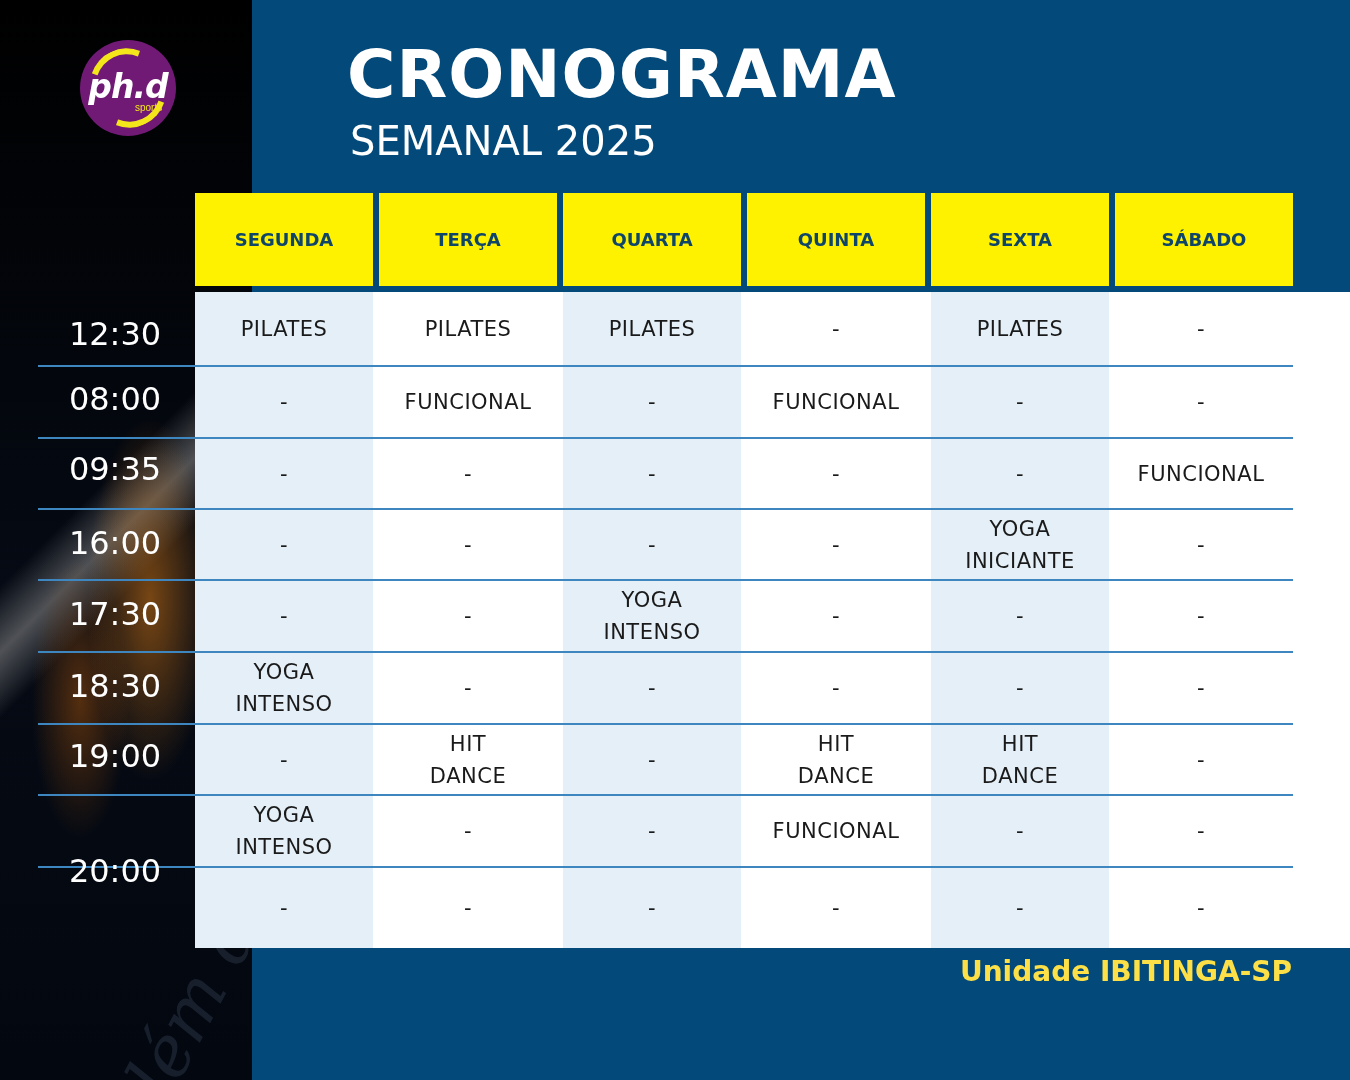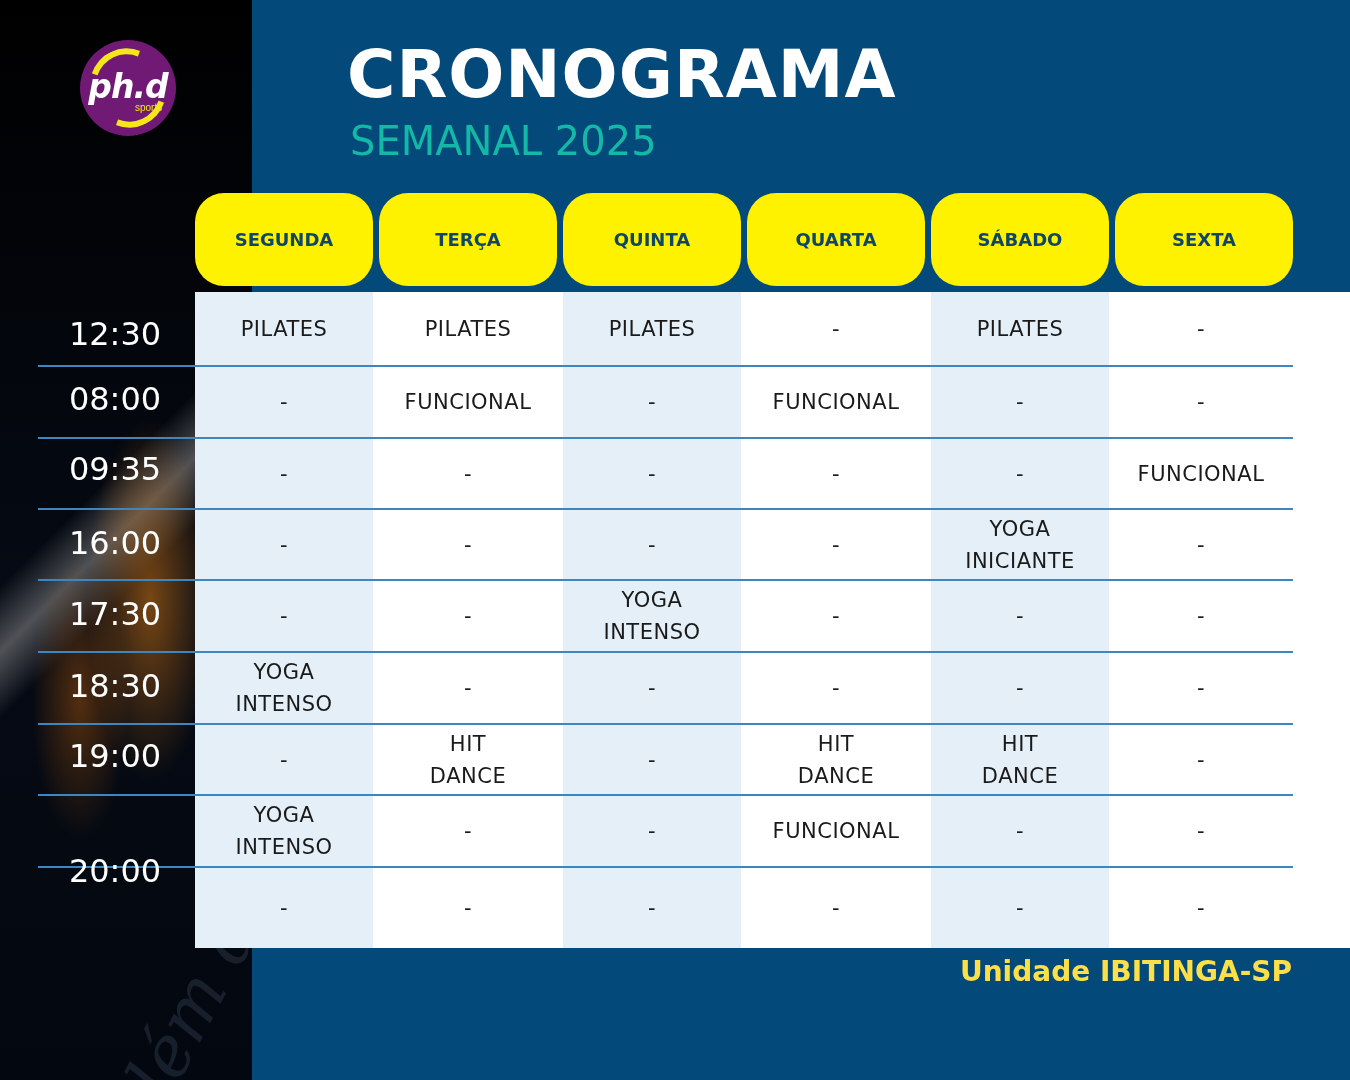--- a/index.html
+++ b/index.html
@@ -48,32 +48,32 @@
     }
     
     .title {
       position: absolute; left: 347px; top: 36px;
       font-family: "DejaVu Sans", sans-serif; font-weight: bold;
       font-size: 66px; color: #ffffff; letter-spacing: 1px;
     }
     .subtitle {
       position: absolute; left: 350px; top: 118px;
       font-family: "DejaVu Sans", sans-serif;
-      font-size: 40px; color: #14b8a6; font-weight: normal;
+      font-size: 40px; color: #ffffff; font-weight: normal;
     }
     
     .header-row {
       position: absolute; left: 195px; top: 193px; width: 1098px; height: 93px;
       display: flex; gap: 6px;
     }
     .day-header {
       flex: 1; background: #fff200;
       display: flex; align-items: center; justify-content: center;
       font-family: "DejaVu Sans", sans-serif; font-weight: bold;
-      font-size: 18px; color: #0e4569; border-radius: 29px;
+      font-size: 18px; color: #0e4569;
     }
     
     .grid {
       position: absolute; left: 195px; top: 292px; width: 1236px; height: 656px;
       display: flex; background: #fff;
     }
     .col { height: 100%; position: relative; }
     .col.shade { background: #e4eff7; }
     .col.plain { background: #ffffff; }
     .cell {
@@ -108,24 +108,24 @@
   <div class="mark">ph.d</div>
   <div class="sub">sports</div>
 </div>
 
 <div class="title">CRONOGRAMA</div>
 <div class="subtitle">SEMANAL 2025</div>
 
 <div class="header-row">
   <div class="day-header">SEGUNDA</div>
   <div class="day-header">TERÇA</div>
+  <div class="day-header">QUARTA</div>
   <div class="day-header">QUINTA</div>
-  <div class="day-header">QUARTA</div>
+  <div class="day-header">SEXTA</div>
   <div class="day-header">SÁBADO</div>
-  <div class="day-header">SEXTA</div>
 </div>
 
 <div class="grid" id="grid">
     <div class="col shade" style="width: 178px;">
       <div class="cell" style="top: 0px; height: 74px;">
         <span>PILATES</span>
       </div>
       <div class="cell" style="top: 74px; height: 72px;">
         <span>-</span>
       </div>

